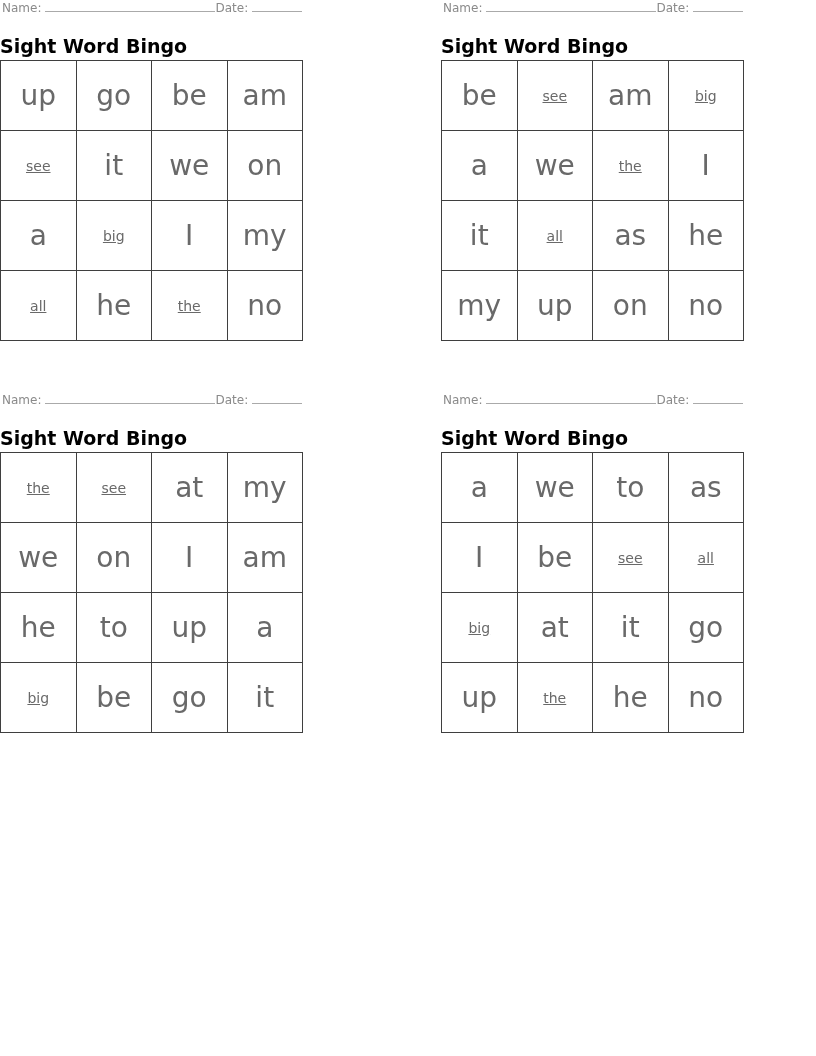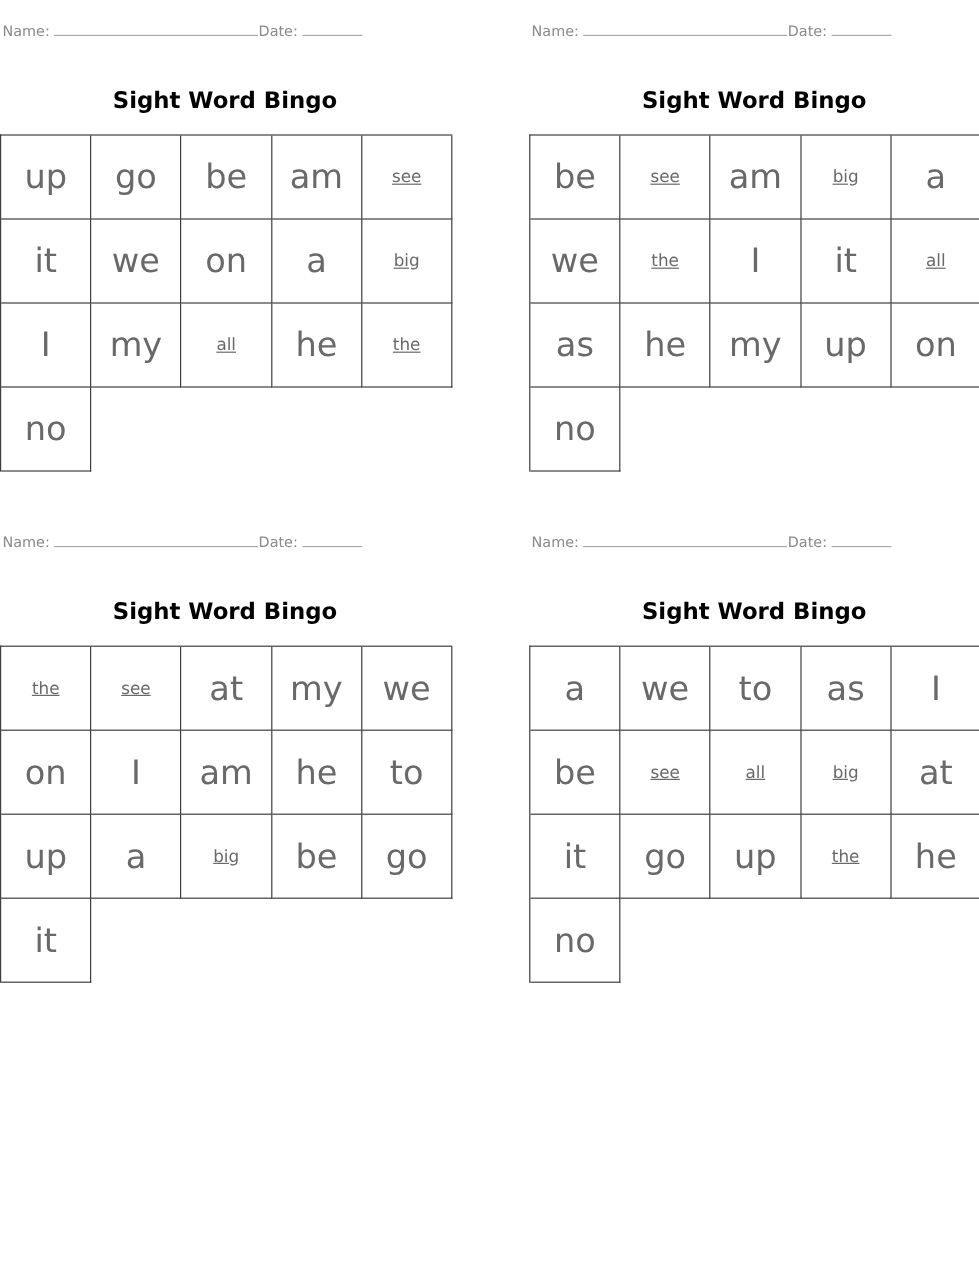--- a/index.html
+++ b/index.html
@@ -2,47 +2,47 @@
 <html><head>
 <meta charset="utf-8">
 <style>
   * { margin: 0; padding: 0; box-sizing: border-box; }
   html, body { background: #ffffff; }
   body {
     width: 816px; height: 1056px;
     font-family: "DejaVu Sans", "Liberation Sans", sans-serif;
     overflow: hidden;
   }
-  .sheet { position: relative; width: 816px; height: 1056px; padding-top: 18px; }
+  .sheet { position: relative; width: 816px; height: 1056px; padding-top: 0; }
   .card-row { display: flex; justify-content: space-between; width: 816px; }
   .card-row.second { margin-top: 51px; }
   .card { width: 375px; }
 
   .meta-row {
     display: flex; align-items: baseline;
     font-size: 12px; color: #8a8a8a;
     padding-left: 2px; height: 15px; line-height: 15px;
   }
   .meta-line { display: inline-block; border-bottom: 1px solid #aaaaaa; height: 12px; }
   .name-line { width: 170px; margin-left: 4px; }
   .date-label { }
   .date-line { width: 50px; margin-left: 4px; }
 
   .card-title {
-    margin-top: 38px;
-    text-align: center;
+    margin-top: 18px;
+    text-align: left;
     font-size: 19px; line-height: 26px;
     font-weight: 600; color: #000000;
   }
 
   .grid {
-    margin-top: 15px;
-    width: 377px;
+    margin-top: 1px;
+    width: 303px;
     display: grid;
-    grid-template-columns: repeat(5, 1fr);
+    grid-template-columns: repeat(4, 1fr);
     grid-auto-rows: 70px;
     border-top: 1px solid #3f3f3f;
     border-left: 1px solid #3f3f3f;
   }
   .cell {
     border-right: 1px solid #3f3f3f;
     border-bottom: 1px solid #3f3f3f;
     display: flex; align-items: center; justify-content: center;
     font-size: 28px; color: #696969;
   }

